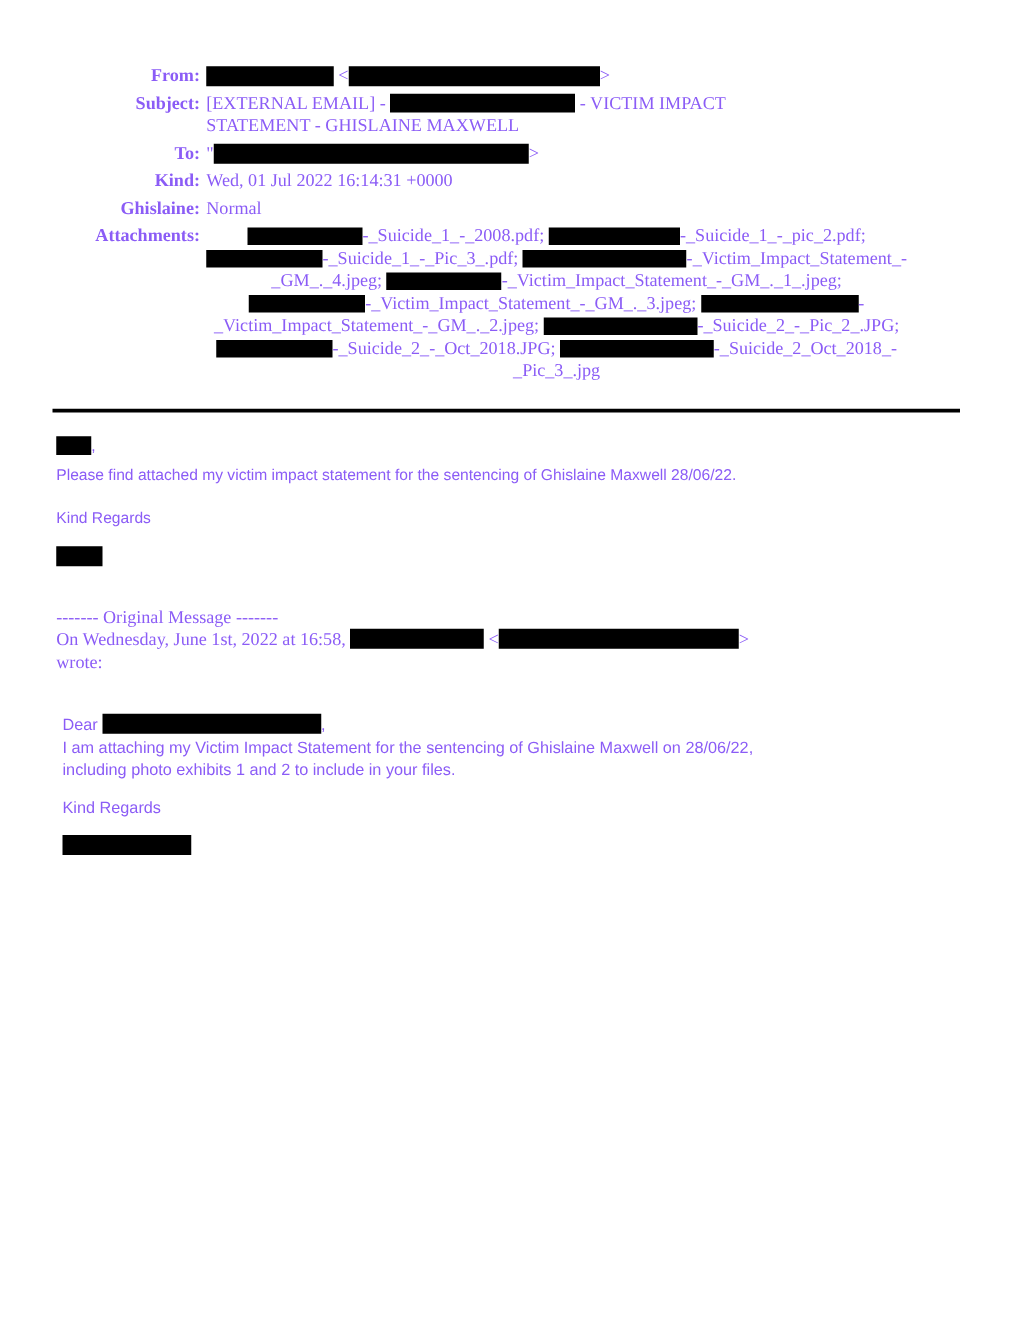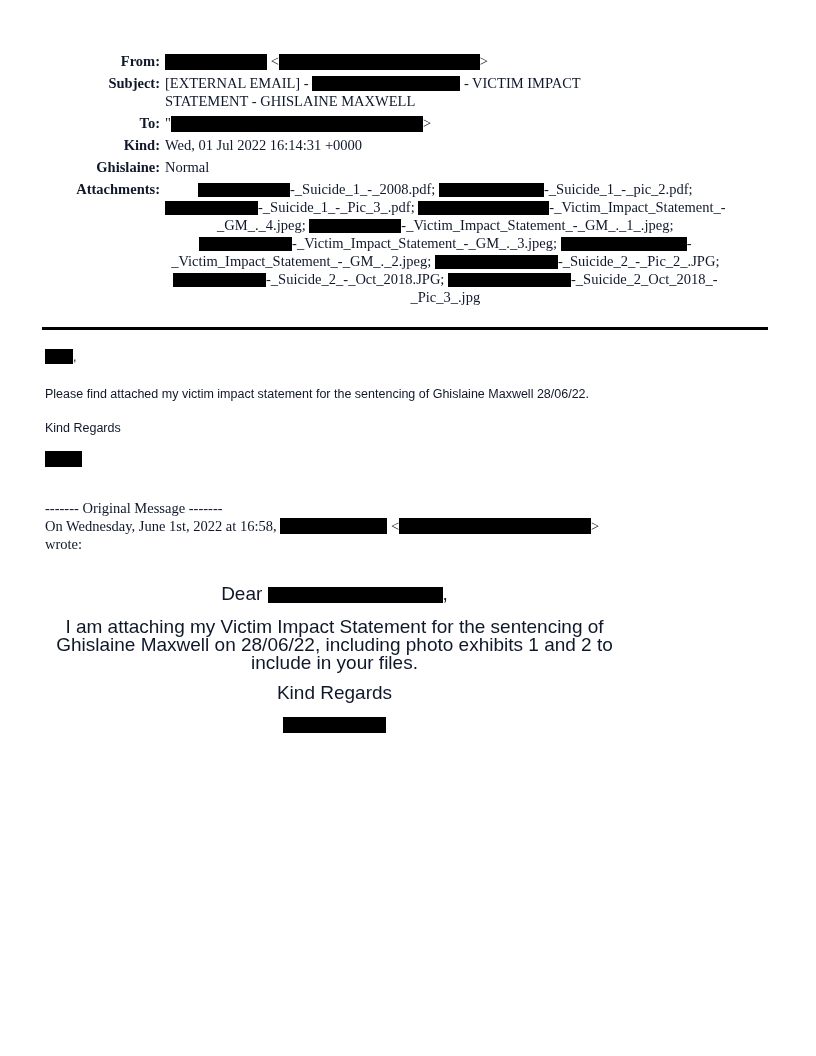--- a/index.html
+++ b/index.html
@@ -1,50 +1,50 @@
 <!DOCTYPE html>
 <html><head>
 <meta charset="utf-8">
 <style>
   html, body { margin:0; padding:0; background:#fff; }
   .page {
     position:relative;
     width:664px; min-height:1056px;
     box-sizing:border-box;
     padding:52px 45px 40px 45px;
-    background:#fff; color:#0f172a;
+    background:#fff; color:#8b5cf6;
     font-family:"Liberation Serif", serif;
   }
   .serif { font-family:"Liberation Serif", serif; font-size:14.5px; }
   .sans  { font-family:"Liberation Sans", sans-serif; font-size:12.5px; }
 
   
   .hrow { display:flex; margin-bottom:4px; }
   .hlabel { flex:none; width:115px; text-align:right; font-weight:bold; line-height:18px; }
   .hvalue { margin-left:5px; width:600px; line-height:18px; }
   .attline { white-space:nowrap; line-height:18px;text-align:center; }
 
   
   .redact { display:inline-block; background:#000; height:15px; vertical-align:-3px; }
   .redact.h16 { height:16px; vertical-align:-3.5px; }
   .redact.h14 { height:14px; vertical-align:-2.5px; }
 
   .rule { border-top:3px solid #000; width:726px; margin:21px 0 0 -3px; }
 
   .greet   { margin-top:19px; line-height:15px; }
-  .p1      { margin-top:22px; line-height:15px; }
+  .p1      { margin-top:8px; line-height:15px; }
   .kr      { margin-top:19px; line-height:15px; }
   .sigline { margin-top:15px; line-height:16px; }
 
   .origblock { margin-top:31px; line-height:18px; }
 
   .quote  { margin-top:32px; padding-left:5px; }
-  .qtext  { font-family:"Liberation Sans", sans-serif; font-size:19px;text-align:center; }
+  .qtext  { font-family:"Liberation Sans", sans-serif; font-size:13px; }
   .dear   { line-height:18px; }
-  .qpara  { margin-top:15px; line-height:18px; max-width:697px; }
+  .qpara  { line-height:18px; max-width:697px; }
   .qkr    { margin-top:12px; line-height:18px; }
   .qsig   { margin-top:13px; line-height:16px; }
 </style>
 </head>
 <body>
 
 <div class="page">
 
   <div class="serif">
     <div class="hrow">

